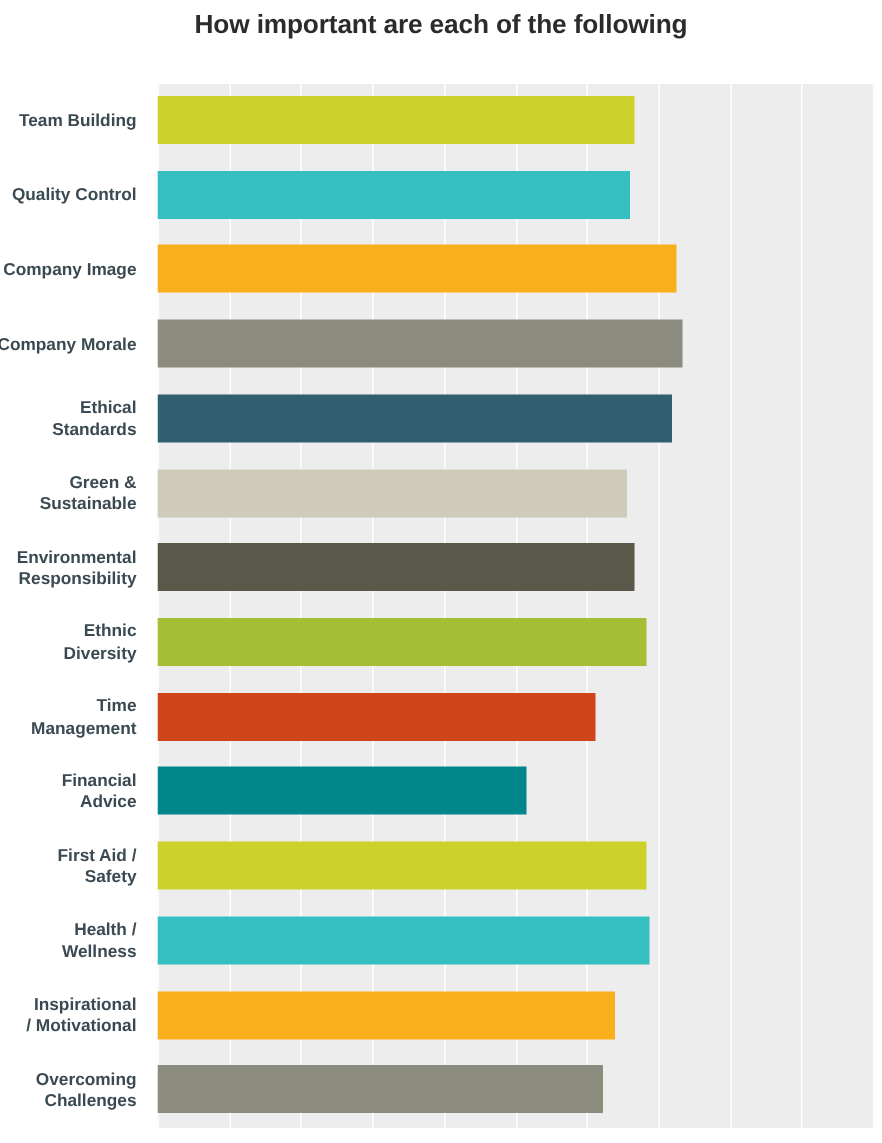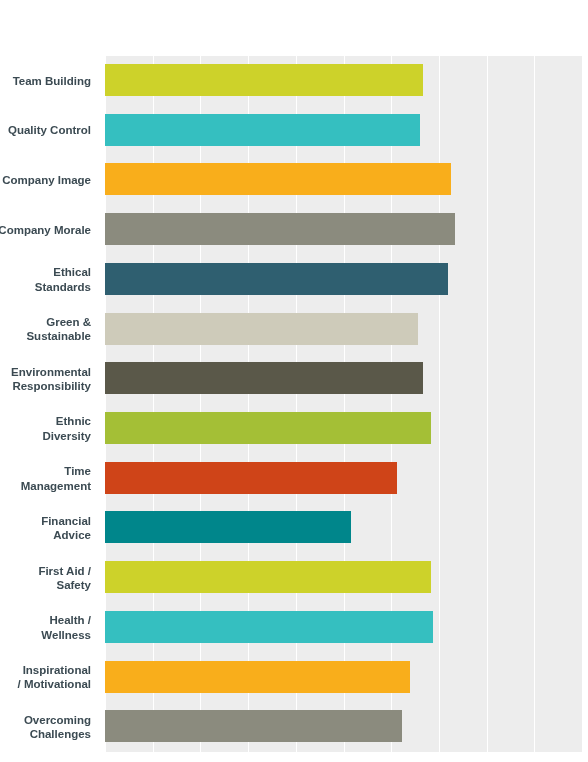--- a/index.html
+++ b/index.html
@@ -77,20 +77,21 @@
     color: #3b4a52;
     line-height: 14.5px;
   }
 </style>
 </head>
 <body>
 
 <div id="chart-root">
 
   <div id="chart-title">
+    <div>How important are each of the following</div>
   </div>
 
   <div id="y-axis-labels">
       <div class="ylabel" style="top: 17.6071px;">
         <div>Team Building</div>
       </div>
       <div class="ylabel" style="top: 67.3214px;">
         <div>Quality Control</div>
       </div>
       <div class="ylabel" style="top: 117.036px;">

